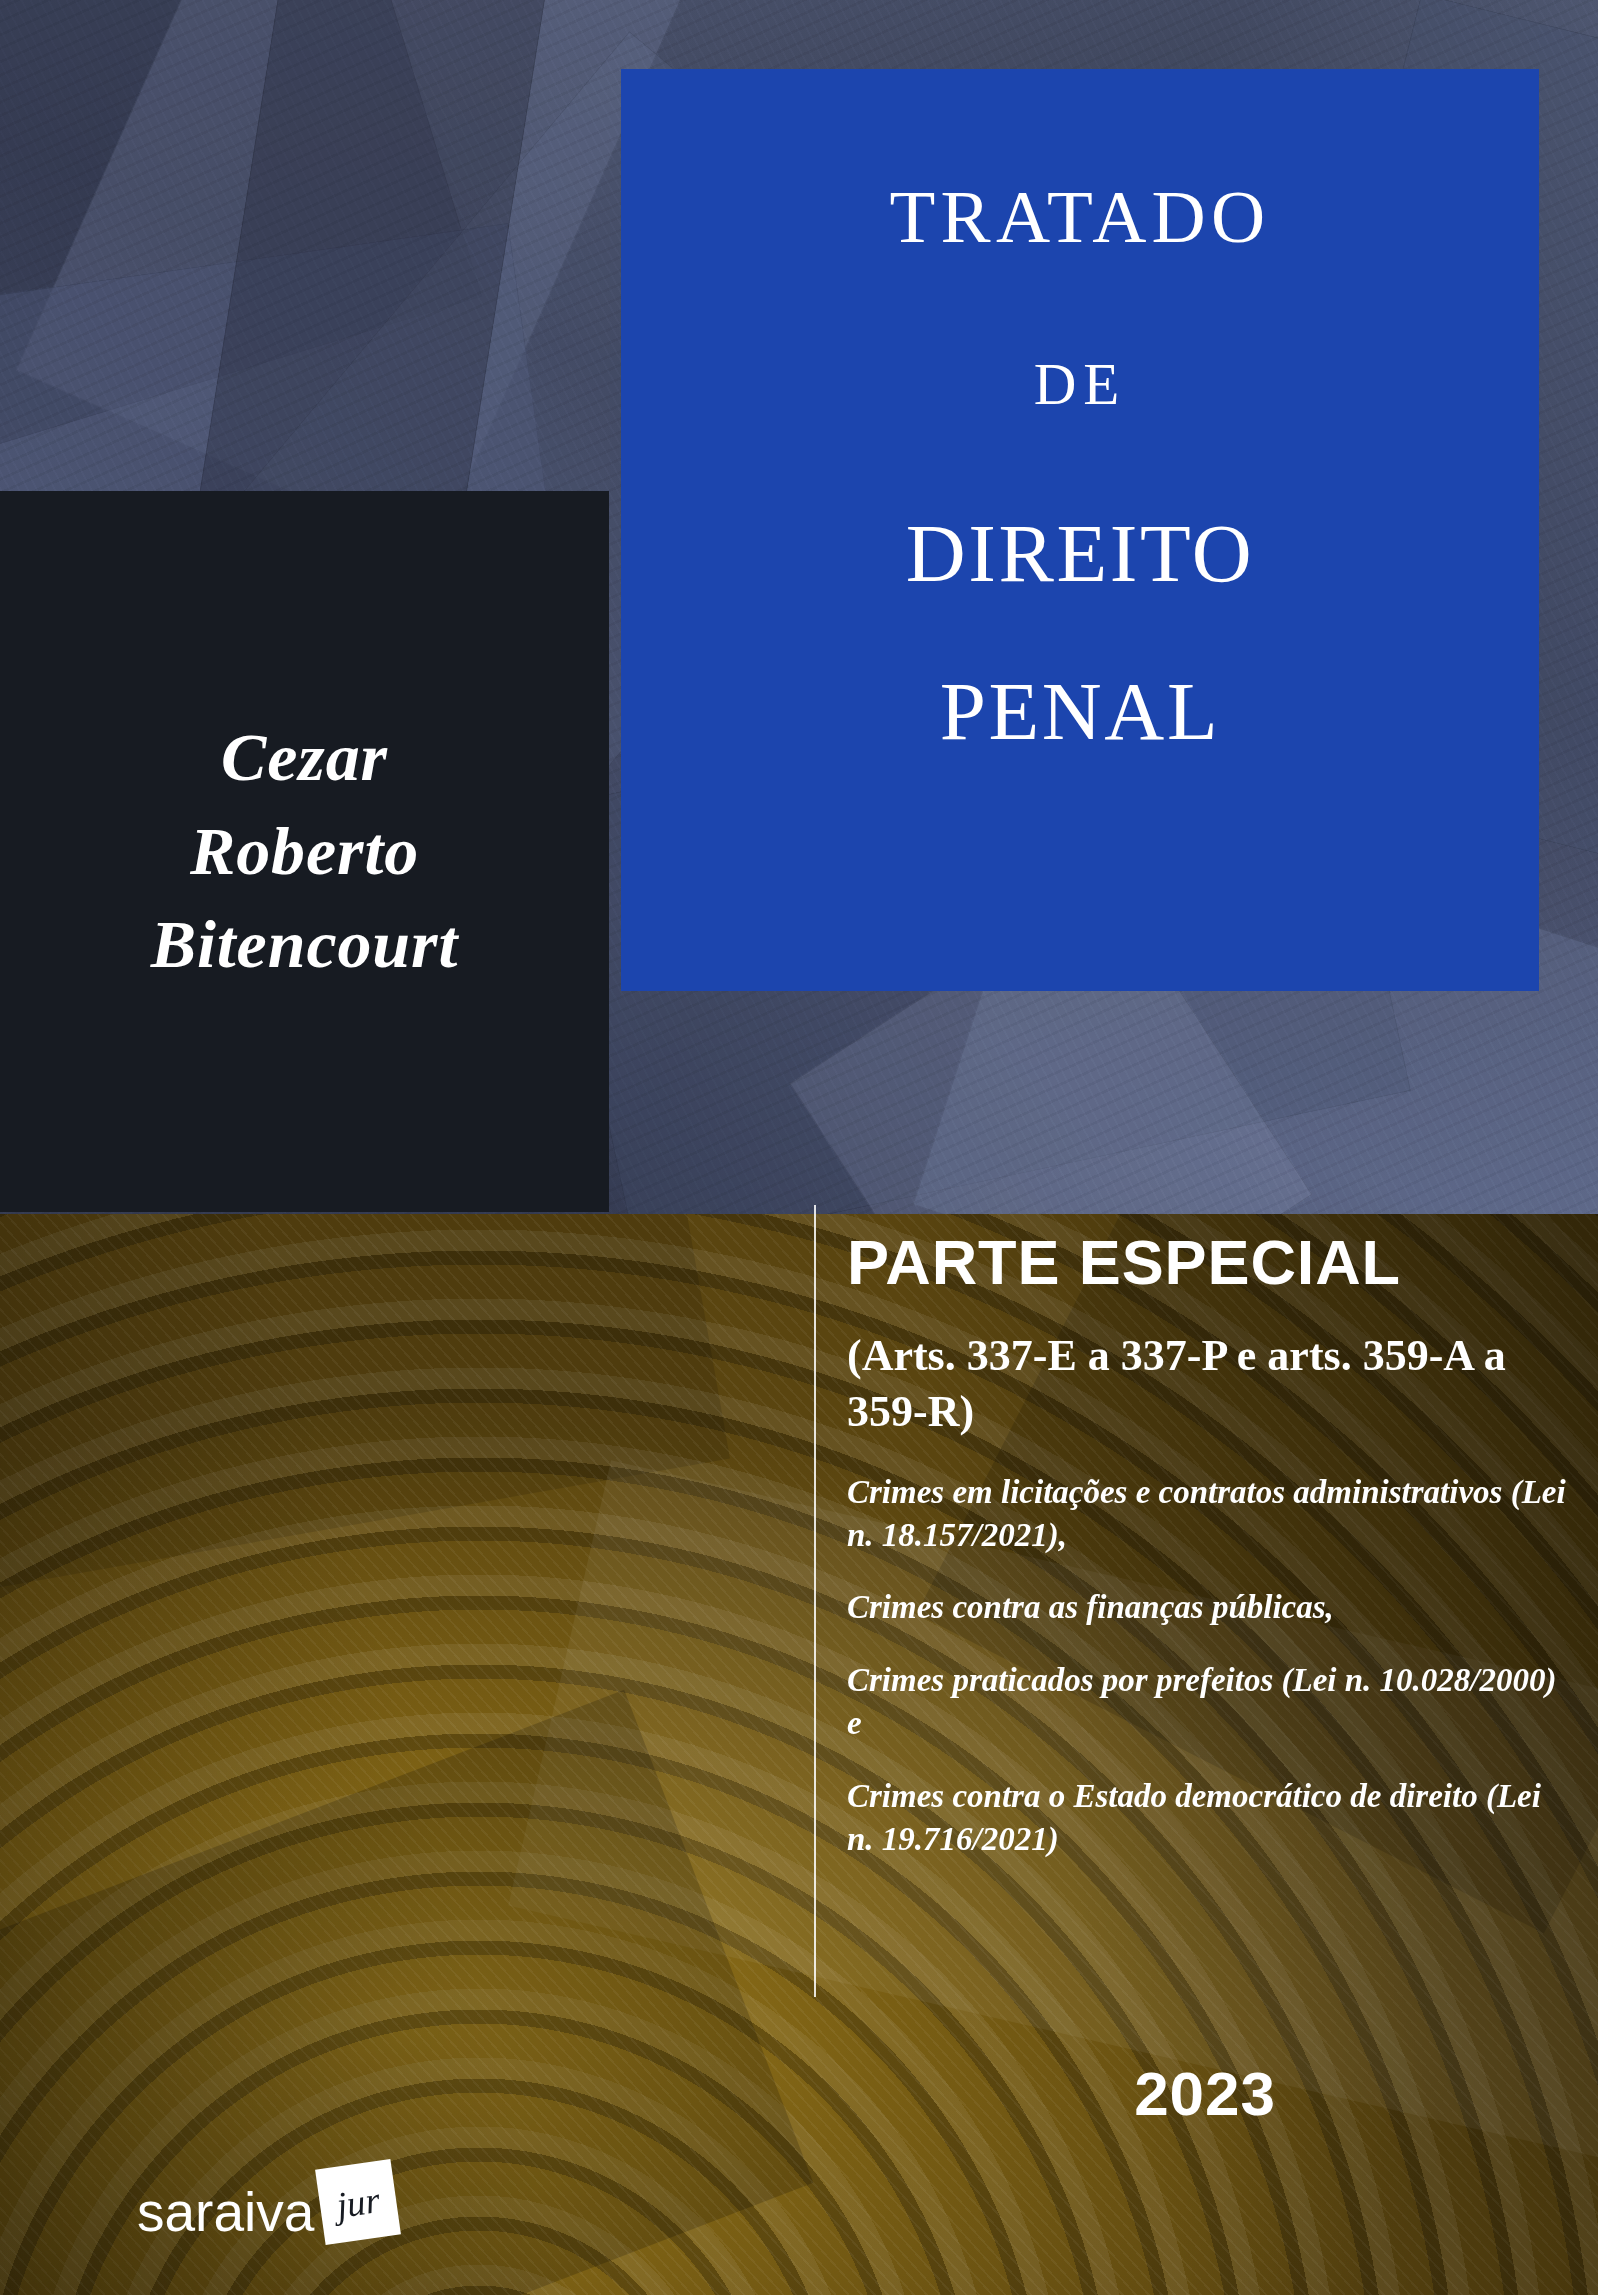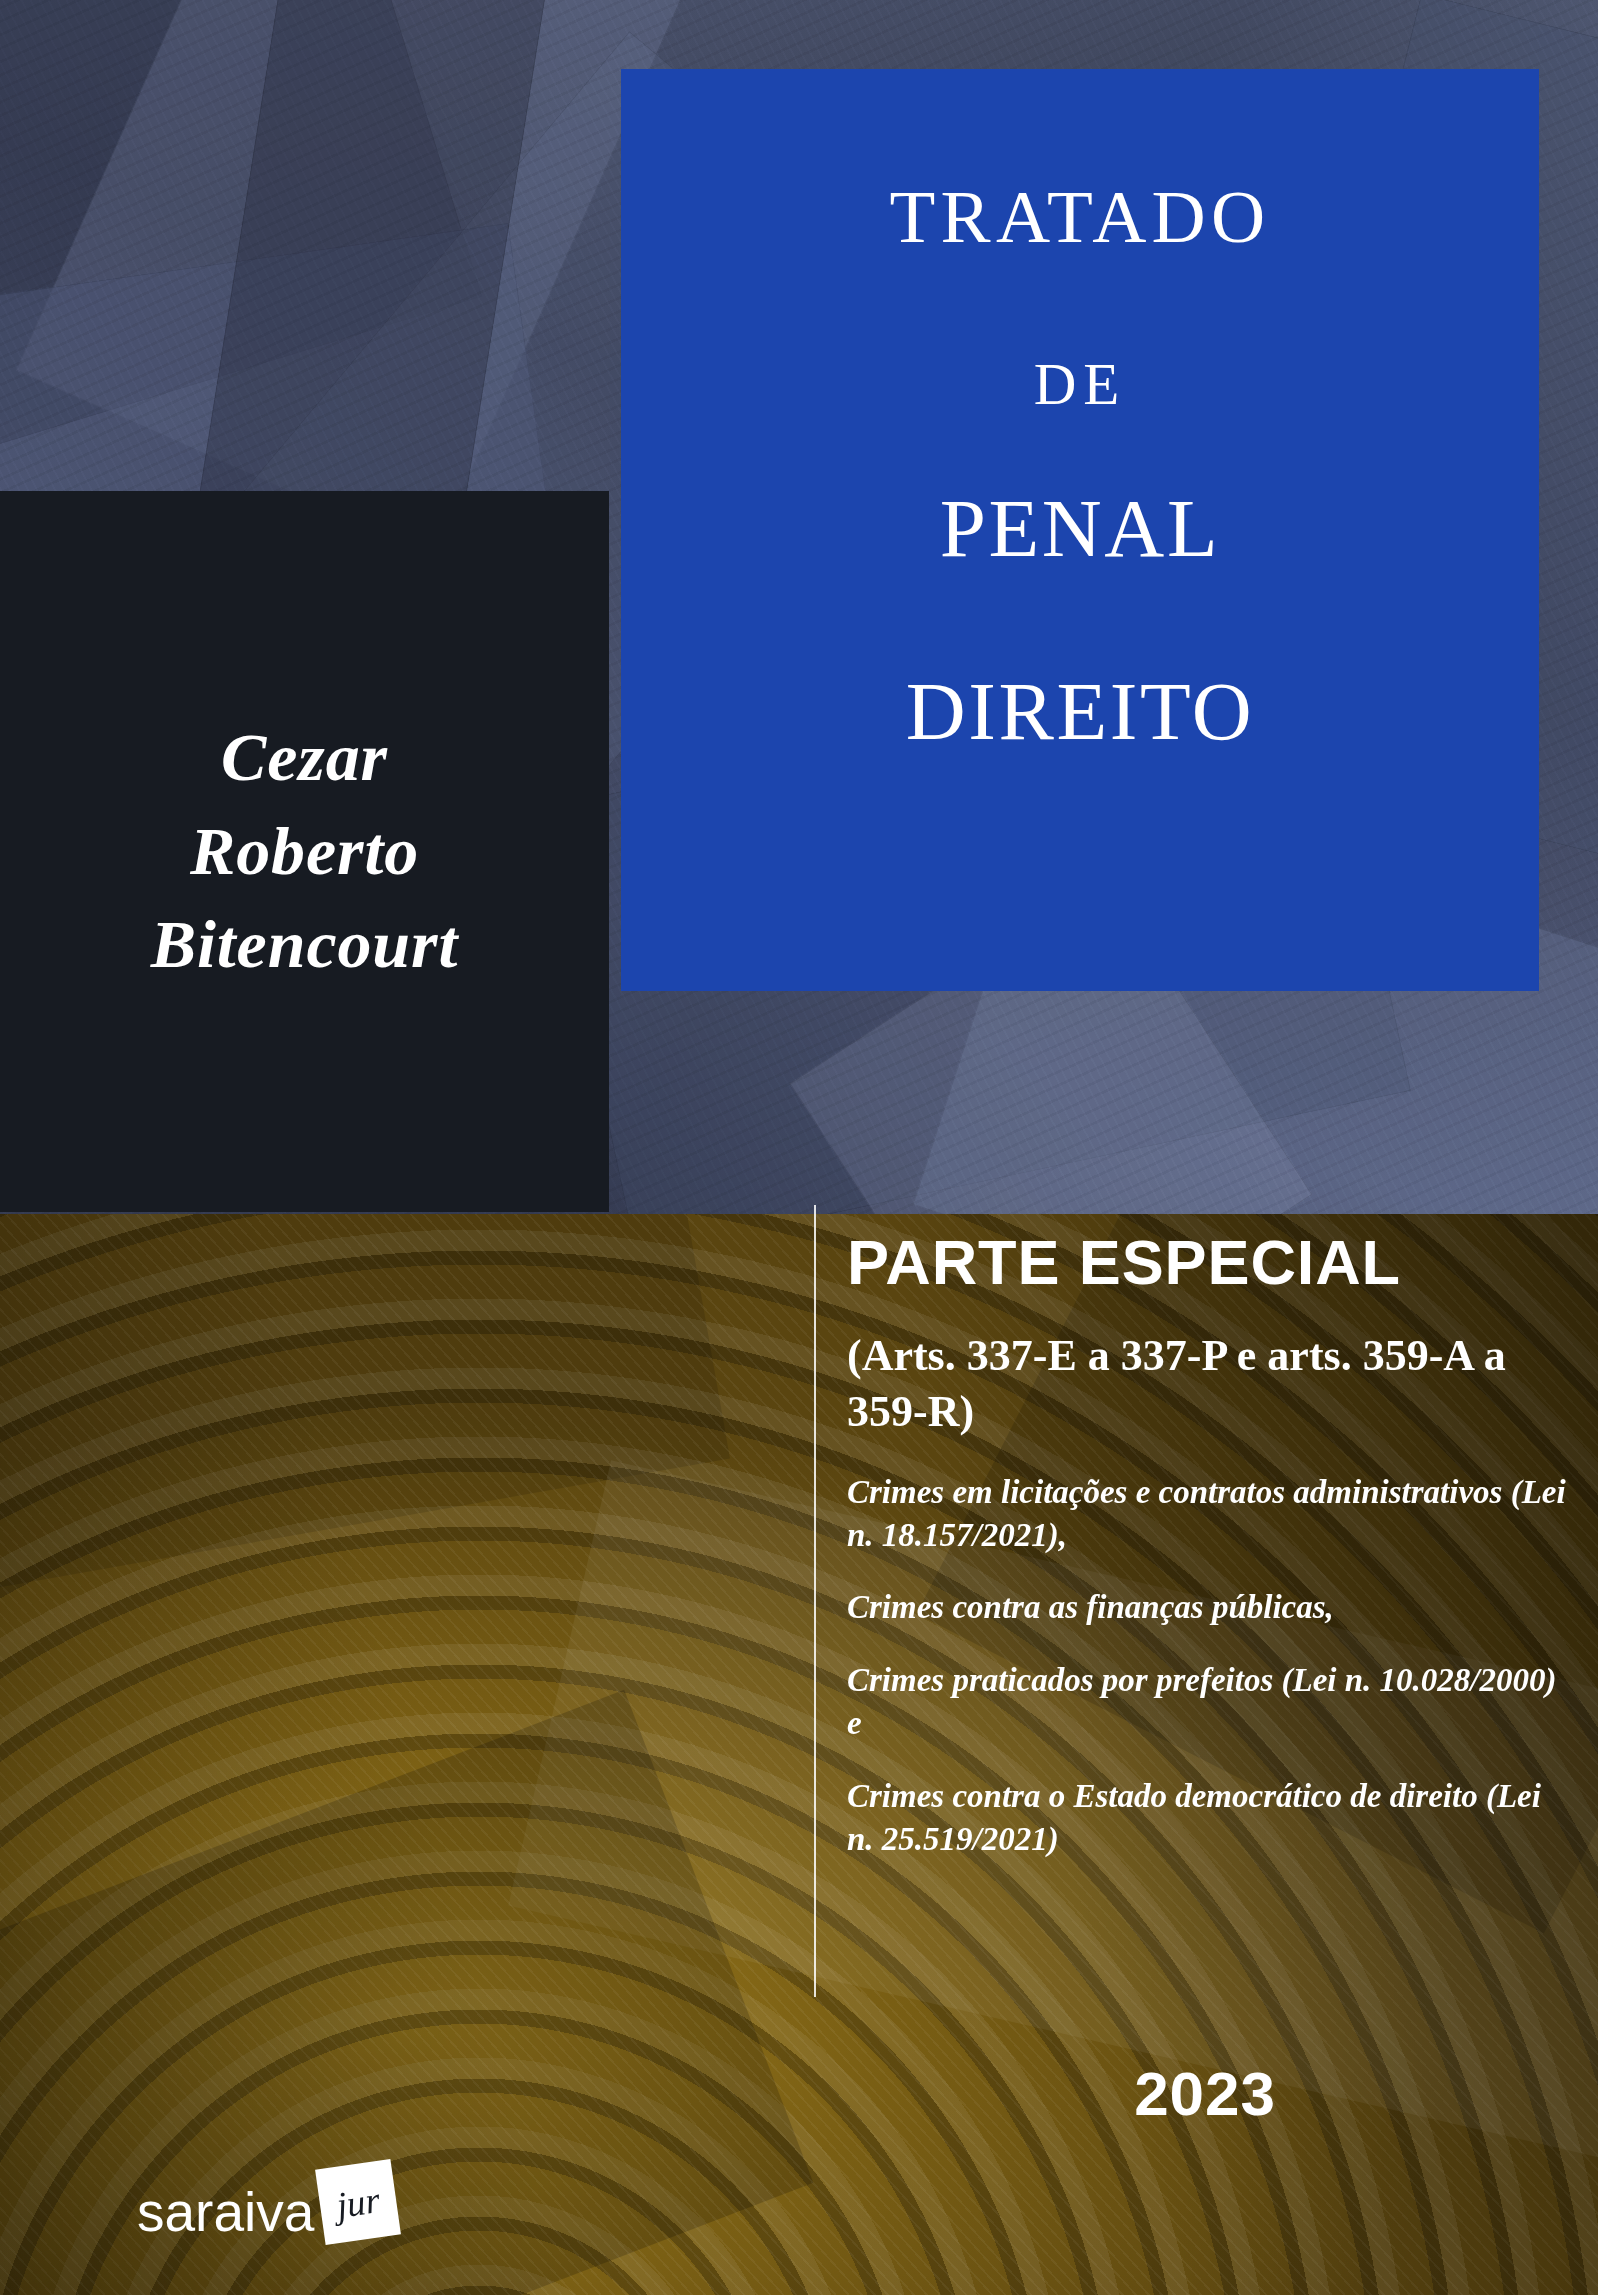--- a/index.html
+++ b/index.html
@@ -258,38 +258,38 @@
   <div class="bg-bottom">
     <div class="gshard g1"></div>
     <div class="gshard g2"></div>
     <div class="gshard g3"></div>
     <div class="gshard g4"></div>
   </div>
 
   <div class="title-block">
     <span class="t-line t-tratado">Tratado</span>
     <span class="t-line t-de">de</span>
+    <span class="t-line t-direito">Direito</span>
     <span class="t-line t-penal">Penal</span>
-    <span class="t-line t-direito">Direito</span>
   </div>
 
   <div class="author-block">
     <div class="author-text" style="white-space: pre-line;">Cezar
 Roberto
 Bitencourt</div>
   </div>
 
 
   <div class="info-panel">
     <div class="parte-especial">PARTE ESPECIAL</div>
     <div class="arts">(Arts. 337-E a 337-P e arts. 359-A a 359-R)</div>
     <div class="crime-item">Crimes em licitações e contratos administrativos (Lei n. 18.157/2021),</div>
     <div class="crime-item">Crimes contra as finanças públicas,</div>
     <div class="crime-item">Crimes praticados por prefeitos (Lei n. 10.028/2000) e</div>
-    <div class="crime-item">Crimes contra o Estado democrático de direito (Lei n. 25.519/2021)</div>
+    <div class="crime-item">Crimes contra o Estado democrático de direito (Lei n. 19.716/2021)</div>
   </div>
 
   <div class="year">2023</div>
 
   <div class="logo">
     <span class="logo-word">saraiva</span>
     <span class="logo-badge">jur</span>
   </div>
 
 </div>

